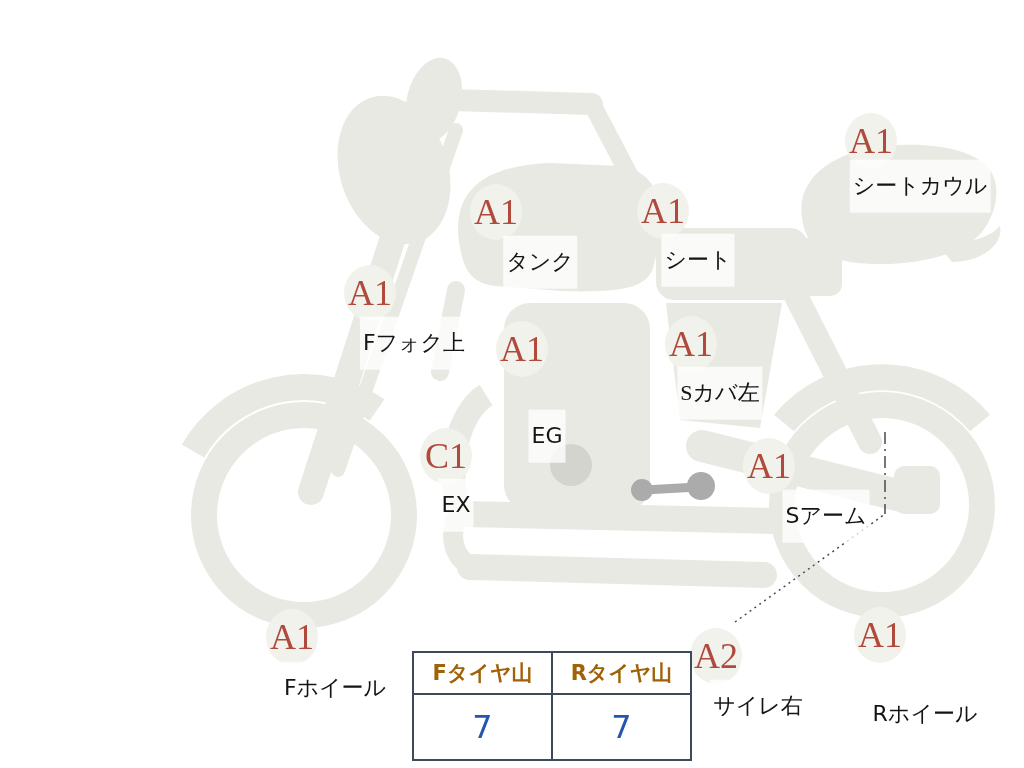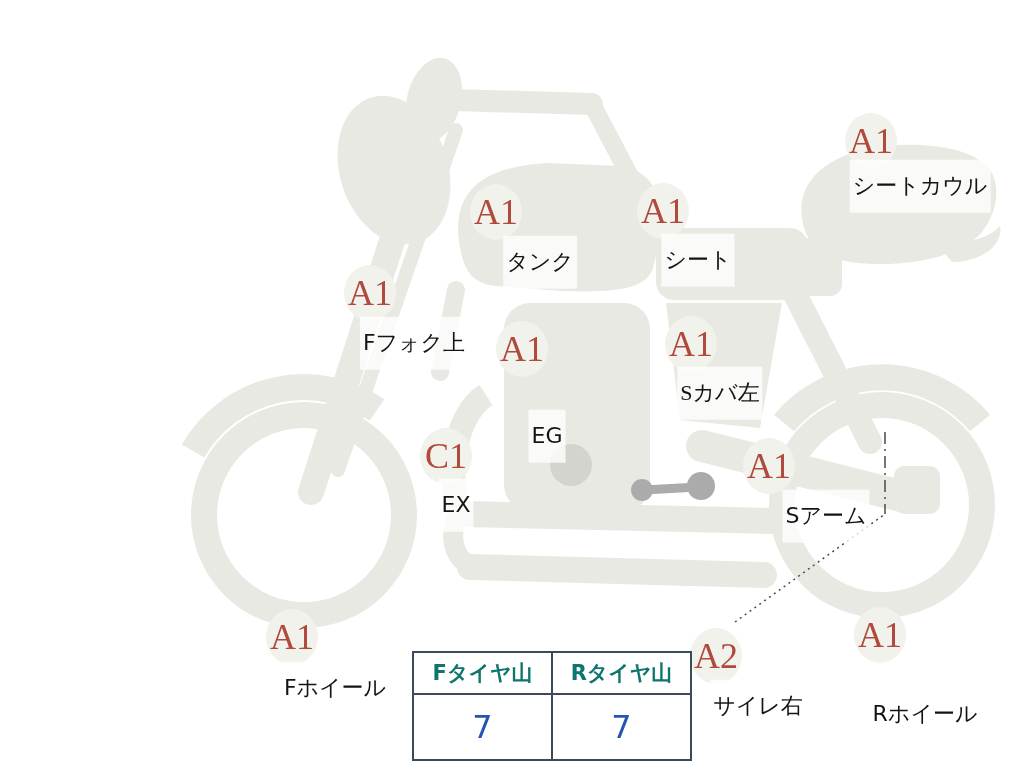--- a/index.html
+++ b/index.html
@@ -39,21 +39,21 @@
   
   #tire-table{
     position:absolute;left:408px;top:651px;
     border-collapse:collapse;background:#fff;
   }
   #tire-table th,#tire-table td{
     border:2px solid var(--tbl-border);
     width:135px;text-align:center;vertical-align:middle;
   }
   #tire-table th{
-    font-size:21px;font-weight:600;color:#0f766e;height:38px;
+    font-size:21px;font-weight:600;color:#a16207;height:38px;
     font-family:"DejaVu Sans",sans-serif;
   }
   #tire-table td{
     font-size:32px;height:62px;color:var(--tire-val);
     font-family:"DejaVu Sans",sans-serif;
   }
 </style>
 </head>
 <body>
 

